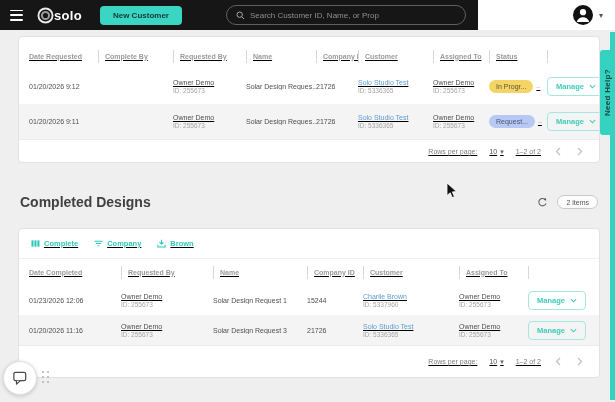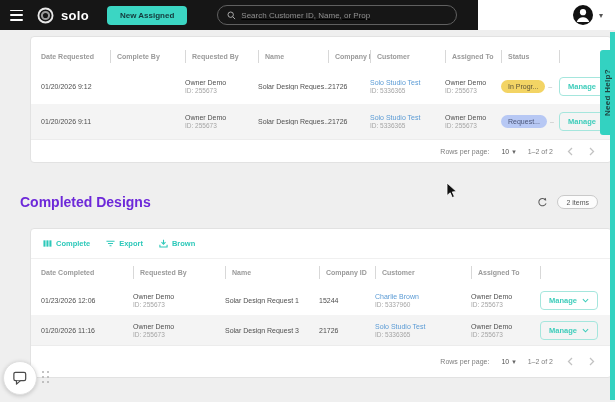--- a/index.html
+++ b/index.html
@@ -9,38 +9,38 @@
     background:#efefef; position:relative; overflow:hidden;
   }
   .screen { position:absolute; inset:0; }
 
   
   .topbar { position:absolute; top:0; left:0; width:615px; height:30px; background:#fff; display:flex; }
   .topbar-black { width:478px; height:30px; background:#161616; display:flex; align-items:center; }
   .hamburger { margin-left:10px; width:13px; height:11px; background:none; border:none;
     display:flex; flex-direction:column; justify-content:space-between; cursor:pointer; }
   .hamburger span { display:block; width:13px; height:1.6px; background:#fff; border-radius:1px; }
-  .logo { display:flex; align-items:center; gap:7px; margin-left:14px;justify-content:space-between; }
+  .logo { display:flex; align-items:center; gap:0; margin-left:14px;justify-content:space-between; }
   .logo-text { color:#fff; font-weight:800; font-size:13px; letter-spacing:0.3px; }
   .btn-new-customer { margin-left:18px; background:#3bd6c3; color:#14383b; border:none;
     border-radius:4px; font-size:8px; font-weight:700; padding:5px 13px; cursor:pointer; }
-  .header-search { margin-left:30px; width:240px; height:20px; border:1px solid #606060;
-    border-radius:11px; display:flex; align-items:center; padding:0 9px; gap:5px;text-decoration:underline; }
+  .header-search { margin-left:44px; width:240px; height:20px; border:1px solid #606060;
+    border-radius:11px; display:flex; align-items:center; padding:0 9px; gap:5px; }
   .header-search input { flex:1; background:transparent; border:none; outline:none;
     font-size:8px; color:#ddd; font-family:inherit; }
   .header-search input::placeholder { color:#8f8f8f; }
   .topbar-white { flex:1; display:flex; align-items:center; justify-content:flex-end;
     gap:6px; padding-right:12px; background:#fff; }
   .avatar { width:20px; height:20px; border-radius:50%; background:#111; border:none;
     display:flex; align-items:center; justify-content:center; overflow:hidden; cursor:pointer; }
   .avatar-caret { font-size:8px; color:#555; cursor:pointer; }
 
   
-  .card { position:absolute; left:30px; width:582px; background:#fff;
-    border:1px solid #e2e2e2; border-radius:4px; overflow:hidden; }
+  .card { position:absolute; left:18px; width:582px; background:#fff;
+    border:1px solid #e2e2e2; border-radius:4px; overflow:hidden;text-decoration:underline; }
   .card-pending { top:36px; height:127px; padding-top:6px; }
   .card-completed { top:228px; height:150px; }
 
   .thead { display:flex; align-items:center; height:26px; padding-left:10px; }
   .th { font-size:7px; font-weight:700; color:#9a9a9a; height:13px; display:flex;
     align-items:center; border-left:1px solid #d8d8d8; padding-left:6px; overflow:hidden; white-space:nowrap; }
   .th:first-child { border-left:none; padding-left:0; }
 
   .trow { display:flex; align-items:center; padding-left:10px; font-size:7px; color:#4f4f4f; }
   .card-pending .trow { height:35px; }
@@ -71,21 +71,21 @@
   .pagination { display:flex; align-items:center; justify-content:flex-end; gap:12px;
     padding-right:14px; font-size:7px; color:#7d7d7d; border-top:1px solid #ececec; }
   .card-pending .pagination { height:24px; }
   .card-completed .pagination { height:32px; }
   .rpp-select { display:flex; align-items:center; gap:3px; cursor:pointer; color:#555; }
   .rpp-caret { font-size:7px; color:#666; }
   .page-nav { background:none; border:none; cursor:pointer; padding:0 2px; }
 
   
   .section-title { position:absolute; top:194px; left:20px; font-size:14px;
-    font-weight:600; color:#6d28d9; }
+    font-weight:600; color:#404040; }
   .section-actions { position:absolute; top:195px; right:17px; display:flex;
     align-items:center; gap:9px; }
   .btn-refresh { background:none; border:none; cursor:pointer; display:flex; }
   .items-badge { border:1px solid #c9c9c9; border-radius:9px; padding:2.5px 8px;
     font-size:7px; color:#555; background:#fcfcfc; }
 
   
   .toolbar { display:flex; align-items:center; height:30px; padding:0 12px; gap:16px;
     border-bottom:1px solid #f0f0f0; }
   .tool-btn { display:flex; align-items:center; gap:4px; background:none; border:none;
@@ -126,21 +126,21 @@
           <span></span>
           <span></span>
         </button>
       <div class="logo">
         <svg width="17" height="17" viewBox="0 0 20 20">
           <circle cx="10" cy="10" r="8.3" fill="none" stroke="#e9e9e9" stroke-width="2.2"></circle>
           <circle cx="10" cy="10" r="4.2" fill="none" stroke="#9a9a9a" stroke-width="2.4"></circle>
         </svg>
         <span class="logo-text">solo</span>
       </div>
-      <button class="btn-new-customer">New Assigned</button>
+      <button class="btn-new-customer">New Customer</button>
       <div class="header-search">
         <svg width="9" height="9" viewBox="0 0 10 10">
           <circle cx="4.1" cy="4.1" r="3" fill="none" stroke="#aaa" stroke-width="1.1"></circle>
           <line x1="6.4" y1="6.4" x2="9" y2="9" stroke="#aaa" stroke-width="1.1"></line>
         </svg>
         <input type="text" placeholder="Search Customer ID, Name, or Prop" style="">
       </div>
     </div>
     <div class="topbar-white">
       <button class="avatar">
@@ -266,21 +266,21 @@
           <rect x="7.1" y="1.5" width="2.3" height="7" fill="#2cc8b9"></rect>
         </svg>
         <span>Complete</span>
       </button>
       <button class="tool-btn">
         <svg width="9" height="9" viewBox="0 0 10 10">
           <line x1="0.5" y1="2.5" x2="9.5" y2="2.5" stroke="#2cc8b9" stroke-width="1.3"></line>
           <line x1="2.2" y1="5" x2="7.8" y2="5" stroke="#2cc8b9" stroke-width="1.3"></line>
           <line x1="3.9" y1="7.5" x2="6.1" y2="7.5" stroke="#2cc8b9" stroke-width="1.3"></line>
         </svg>
-        <span>Export</span>
+        <span>Company</span>
       </button>
       <button class="tool-btn">
         <svg width="9" height="9" viewBox="0 0 10 10">
           <line x1="5" y1="0.8" x2="5" y2="5.4" stroke="#2cc8b9" stroke-width="1.2"></line>
           <polyline points="2.8,3.6 5,5.9 7.2,3.6" fill="none" stroke="#2cc8b9" stroke-width="1.2"></polyline>
           <path d="M1 6.5v2.3h8V6.5" fill="none" stroke="#2cc8b9" stroke-width="1.2"></path>
         </svg>
         <span>Brown</span>
       </button>
     </div>

